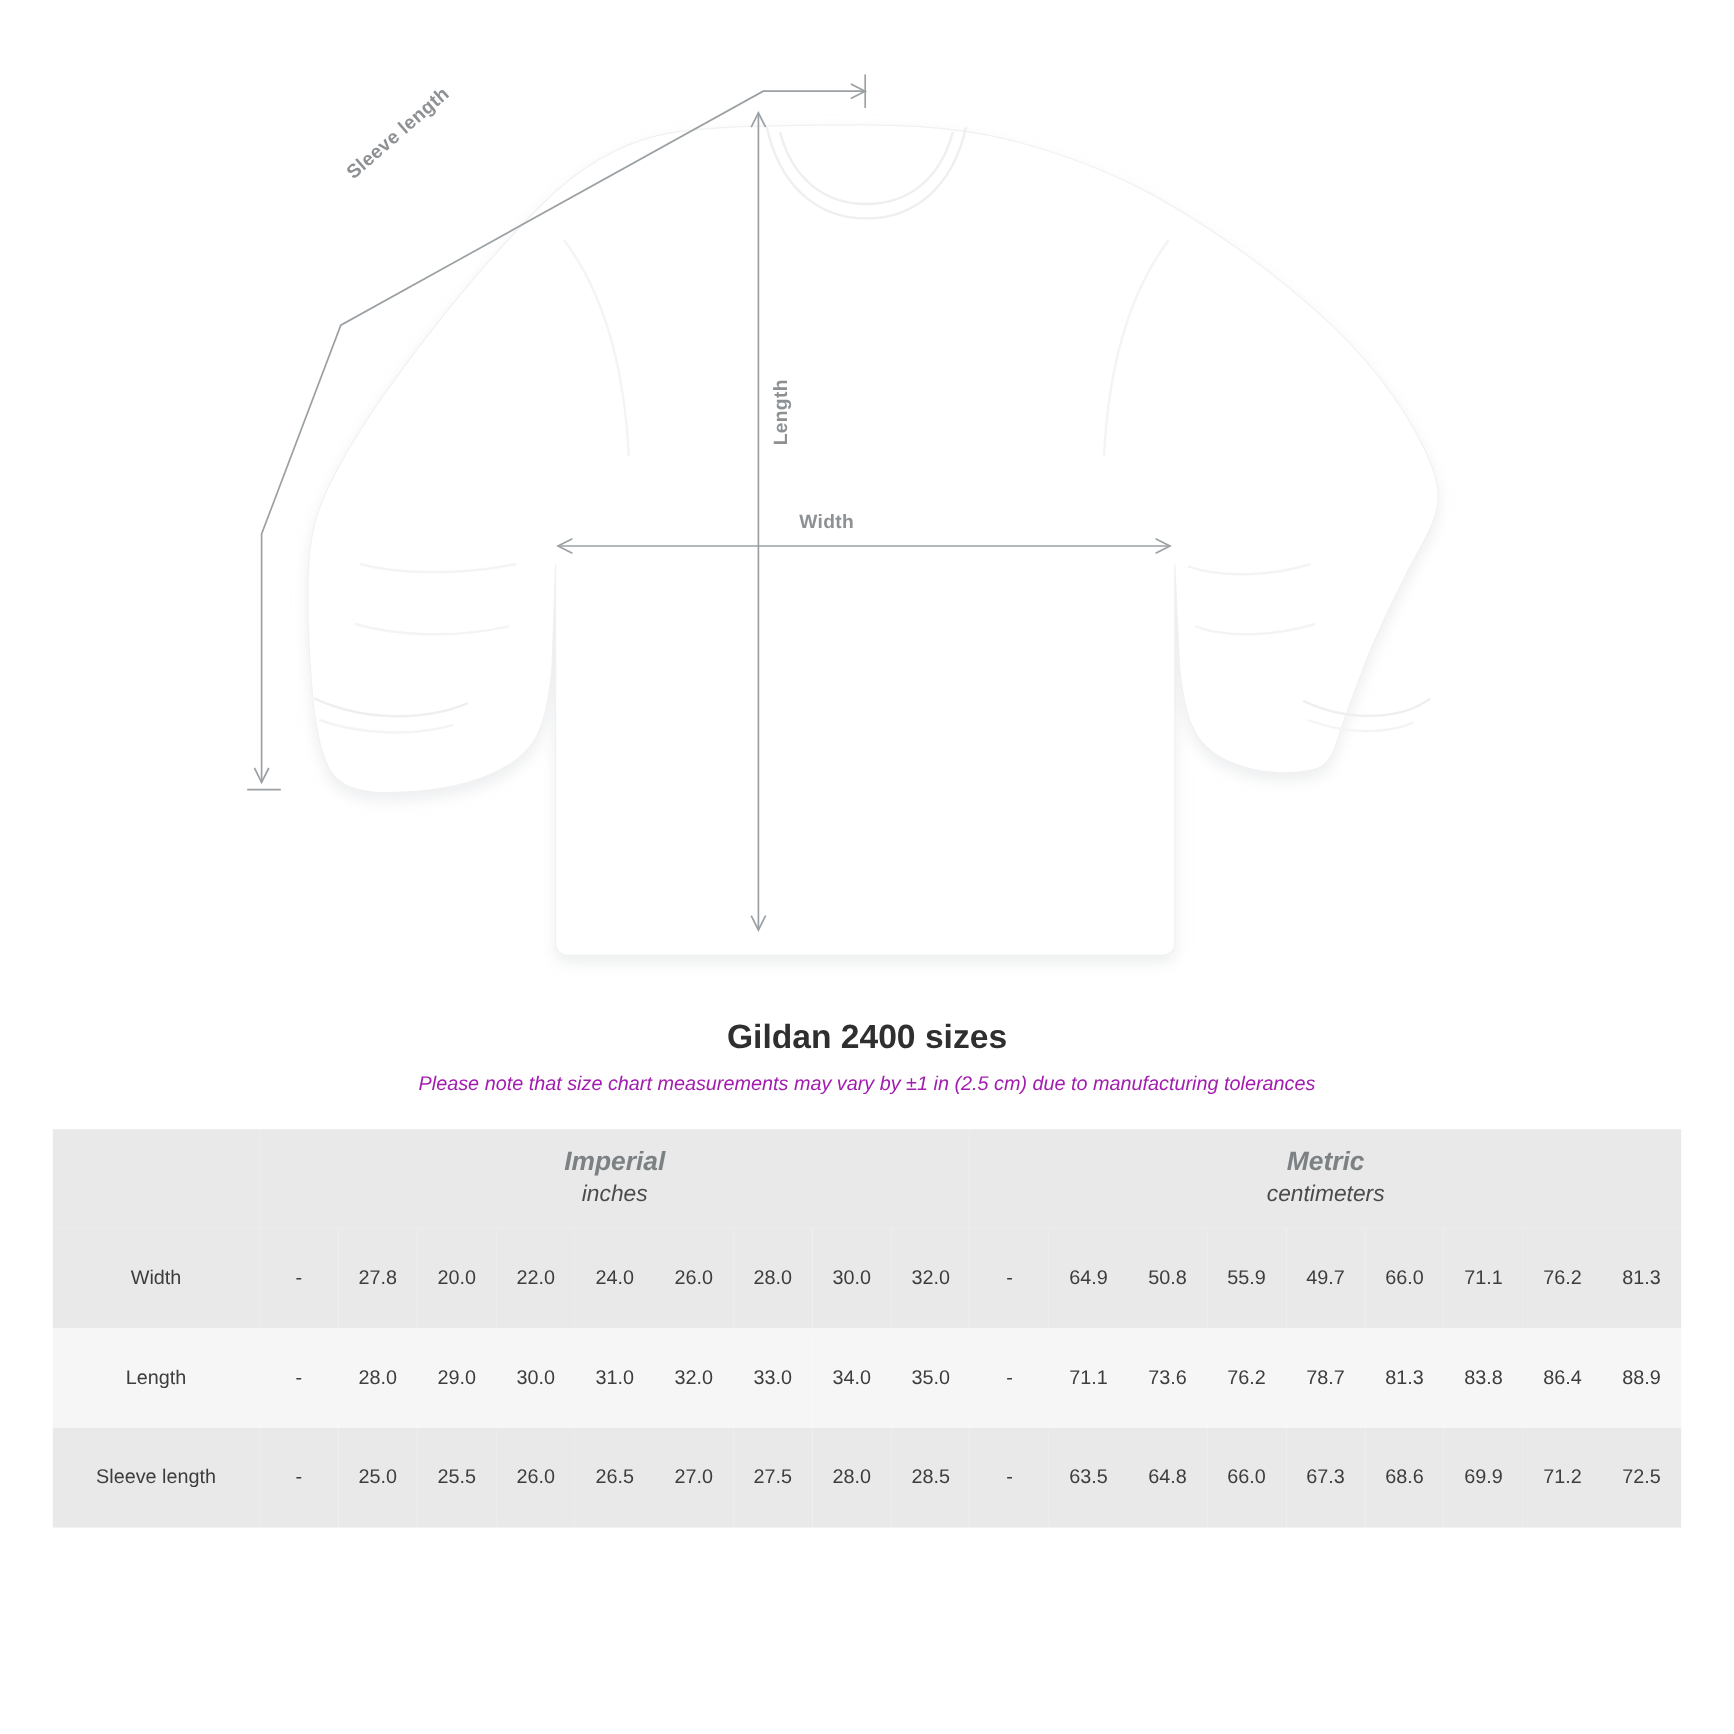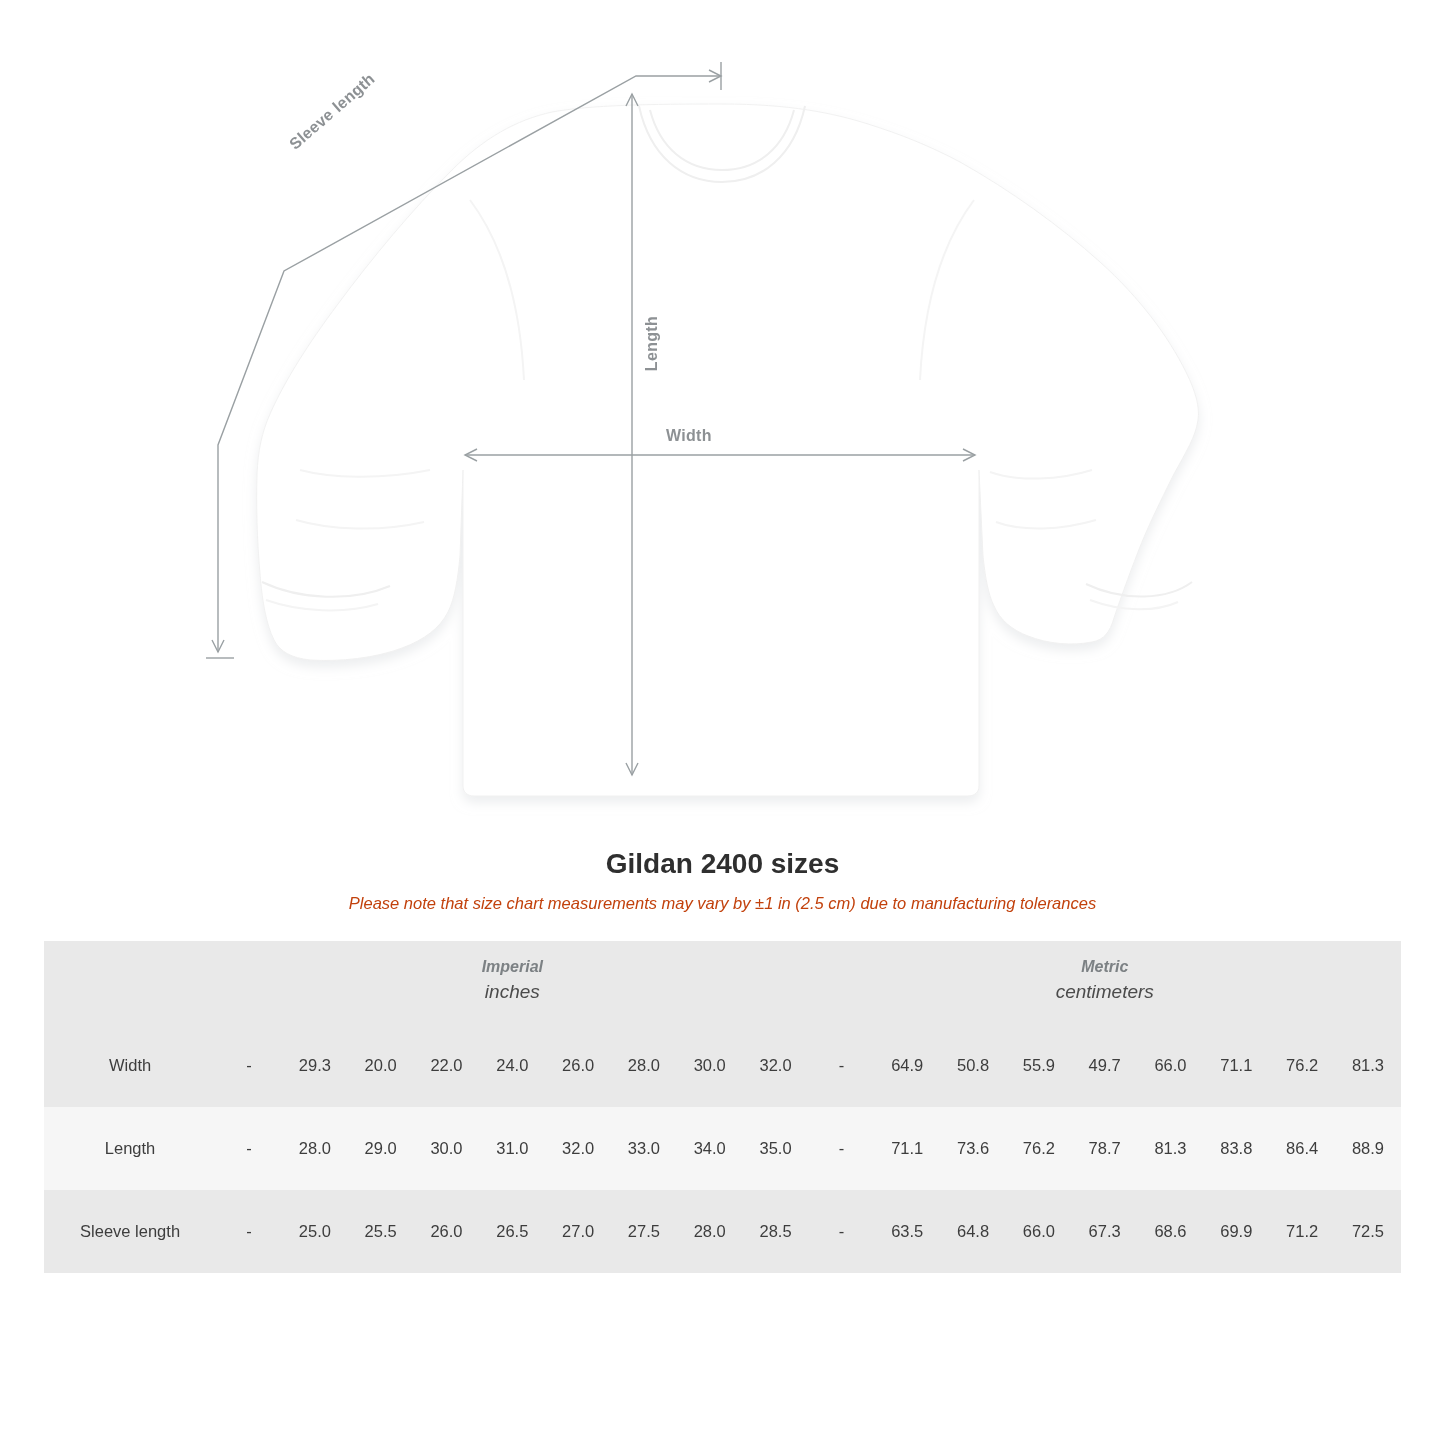--- a/index.html
+++ b/index.html
@@ -64,21 +64,21 @@
   }
   .chart-title {
     font-size: 28px;
     font-weight: bold;
     color: #2f2f2f;
     margin: 0 0 14px 0;
   }
   .chart-note {
     font-size: 16.5px;
     font-style: italic;
-    color: #c2410c;
+    color: #a21caf;
     margin: 12px;
   }
 
   
   .table-wrap {
     margin: 28px 44px 0 44px;
   }
   table.size-table {
     border-collapse: collapse;
     width: 1357px;
@@ -92,21 +92,21 @@
     padding: 0;
     height: 83px;
     vertical-align: middle;
     font-weight: normal;
   }
   .unit-head {
     background: #e9e9e9;
     height: 118px;
   }
   .unit-head .unit-name {
-    font-size: 16px;
+    font-size: 22px;
     font-weight: bold;
     font-style: italic;
     color: #7c8184;
     display: block;
     line-height: 1.25;
   }
   .unit-head .unit-sub {
     font-size: 19px;
     font-style: italic;
     color: #4b4b4b;
@@ -263,21 +263,21 @@
           <td class="unit-head" colspan="9">
             <span class="unit-name">Metric</span>
             <span class="unit-sub">centimeters</span>
           </td>
         </tr>
 
 
         <tr class="row-odd">
           <td class="rowlabel">Width</td>
           <td>-</td>
-          <td>29.3</td>
+          <td>27.8</td>
           <td>20.0</td>
           <td>22.0</td>
           <td>24.0</td>
           <td>26.0</td>
           <td>28.0</td>
           <td>30.0</td>
           <td>32.0</td>
           <td>-</td>
           <td>64.9</td>
           <td>50.8</td>

